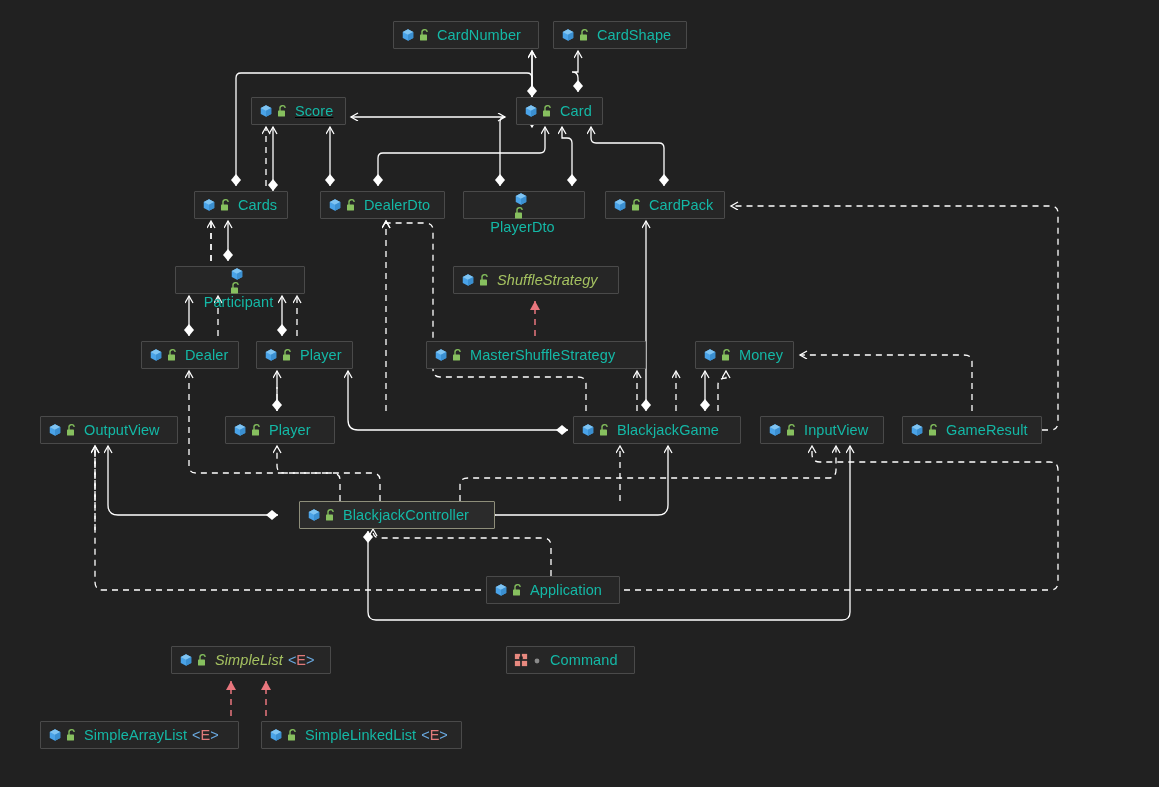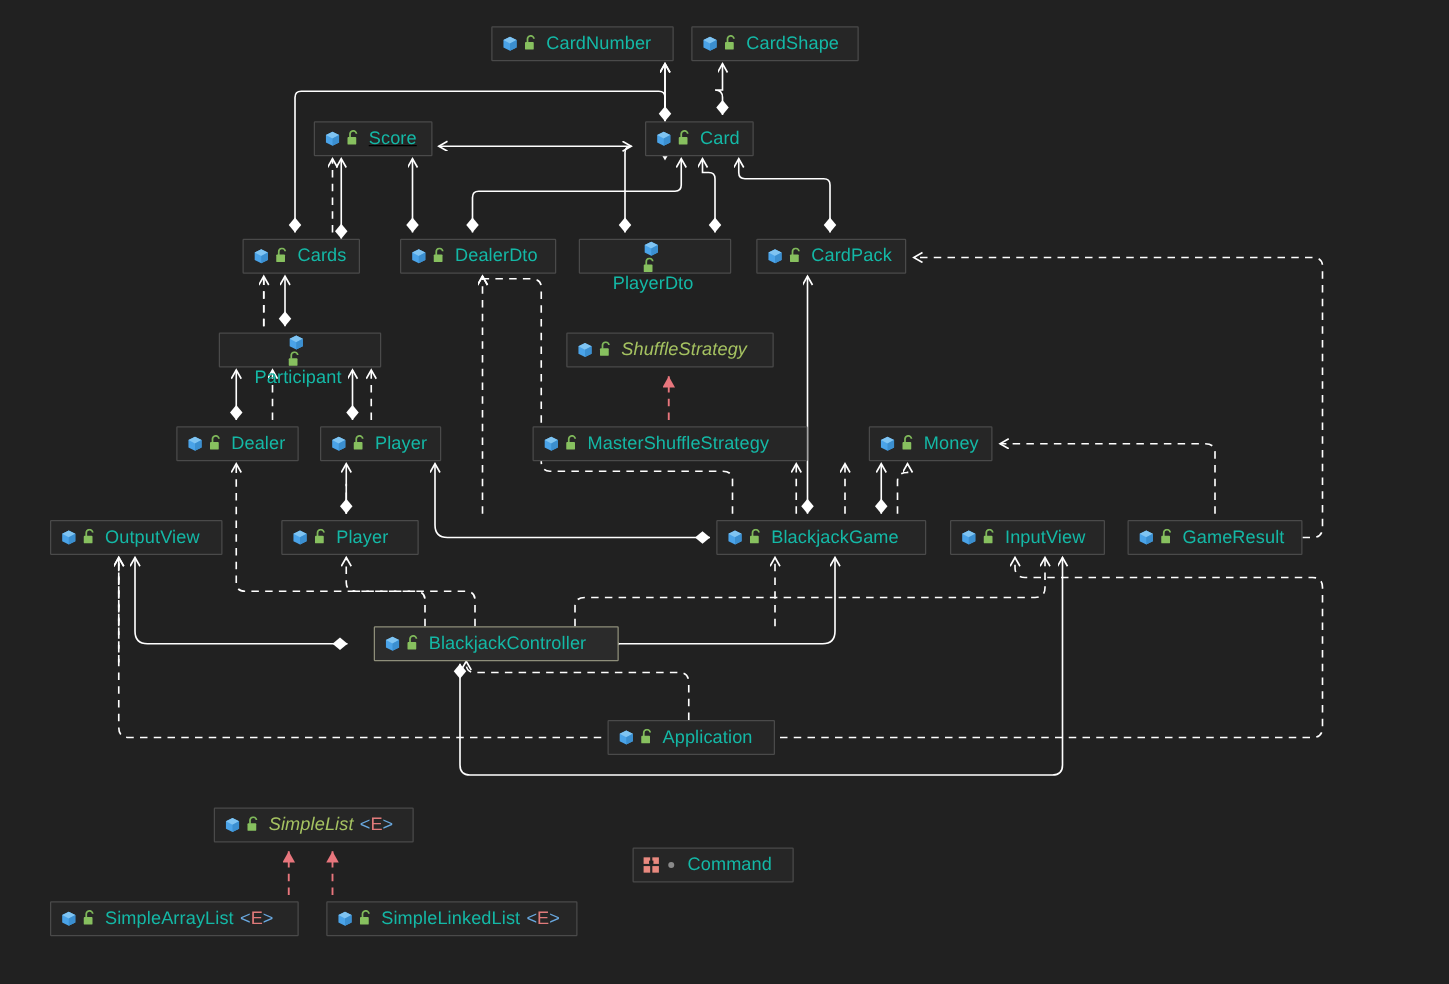--- a/index.html
+++ b/index.html
@@ -441,21 +441,21 @@
           <path d="M8 1.5 L14 4.6 L8 7.7 L2 4.6 Z" fill="#7fc4f2"></path>
           <path d="M8 7.7 L14 4.6 L14 11.4 L8 14.5 Z" fill="#3b8fd0"></path>
         </svg></span>
       <span class="ico" style="width:11px;margin-right:7px;"><svg width="11" height="13" viewBox="0 0 11 13">
           <path d="M3 6 L3 3.6 A2.4 2.4 0 0 1 8.2 3.0" fill="none" stroke="#7fb85a" stroke-width="1.4"></path>
           <rect x="1" y="5.6" width="7" height="6" rx="0.7" fill="#87c05f"></rect>
         </svg></span>
       <span class="label">SimpleList</span>
       <span class="generic"><span class="ang">&lt;</span><span class="prm">E</span><span class="ang">&gt;</span></span>
     </div>
-    <div class="node" style="left: 506px; top: 678px; min-width: 129px;">
+    <div class="node" style="left: 506px; top: 646px; min-width: 129px;">
       <span class="ico"><svg width="14" height="14" viewBox="0 0 16 16">
           <rect x="1" y="1" width="6" height="6" fill="#e8897f"></rect>
           <rect x="9" y="1" width="6" height="6" fill="#e8897f"></rect>
           <rect x="1" y="9" width="6" height="6" fill="#e8897f"></rect>
           <rect x="9" y="9" width="6" height="6" fill="#e8897f"></rect>
           <rect x="6" y="4" width="4" height="3" fill="#212121"></rect>
         </svg></span>
       <span class="ico" style="width:11px;margin-right:7px;"><svg width="11" height="13" viewBox="0 0 11 13">
           <circle cx="5" cy="7" r="2.4" fill="#8a8a8a"></circle>
         </svg></span>

